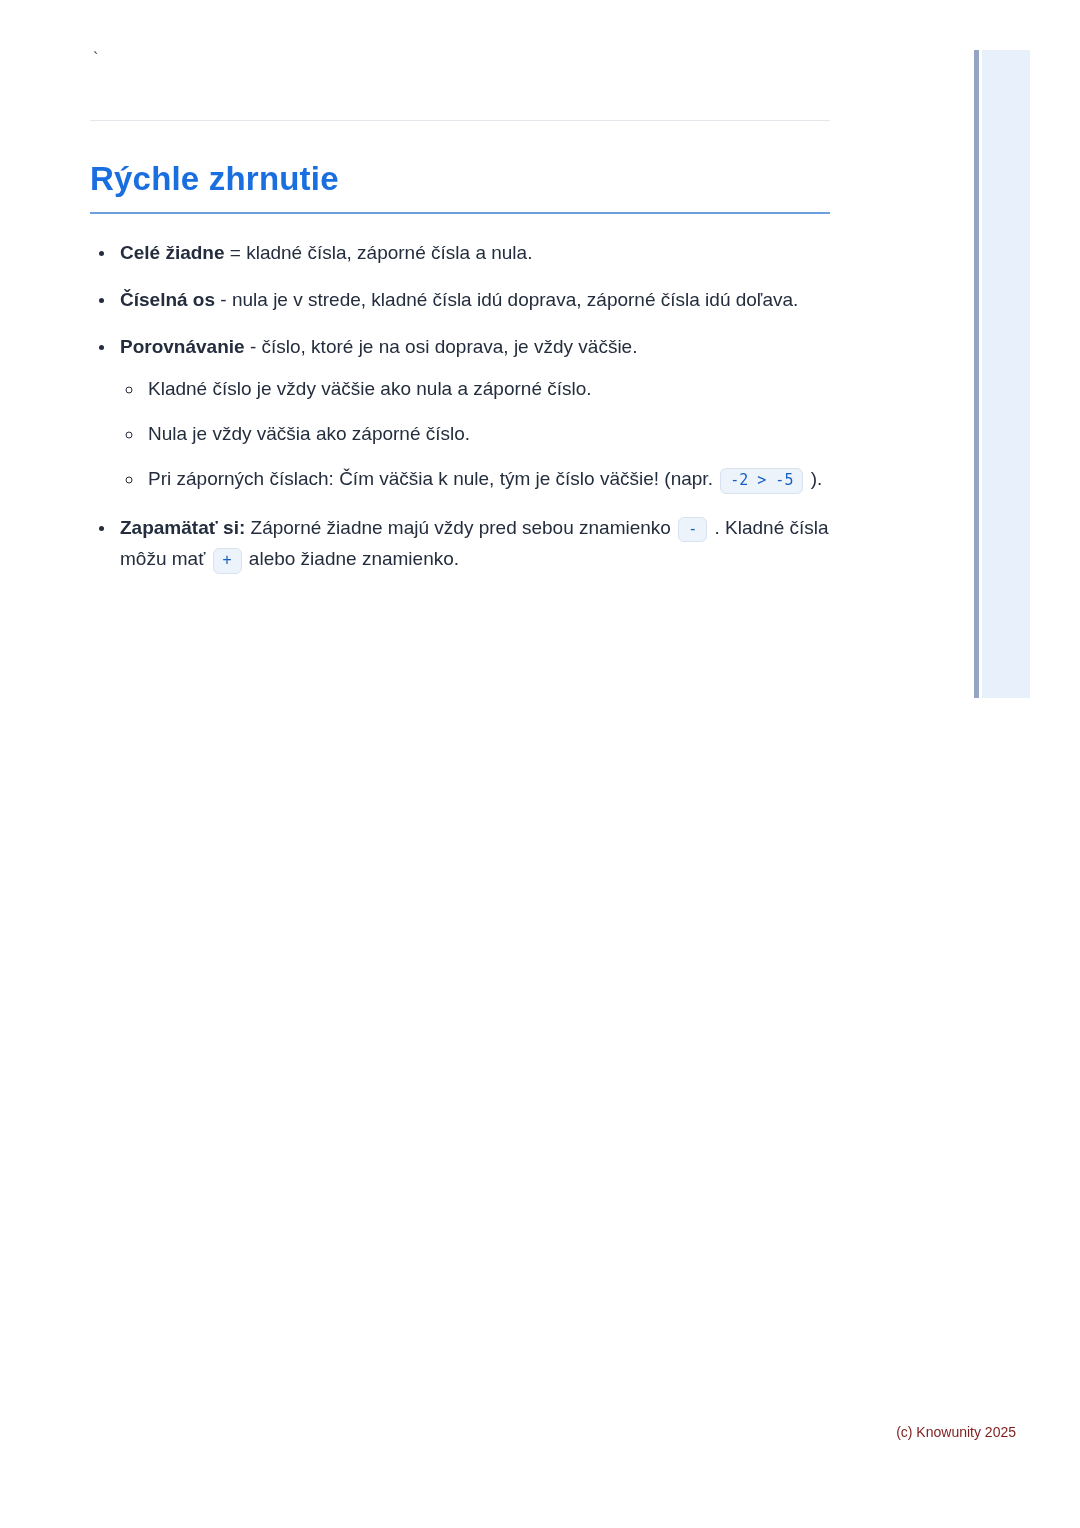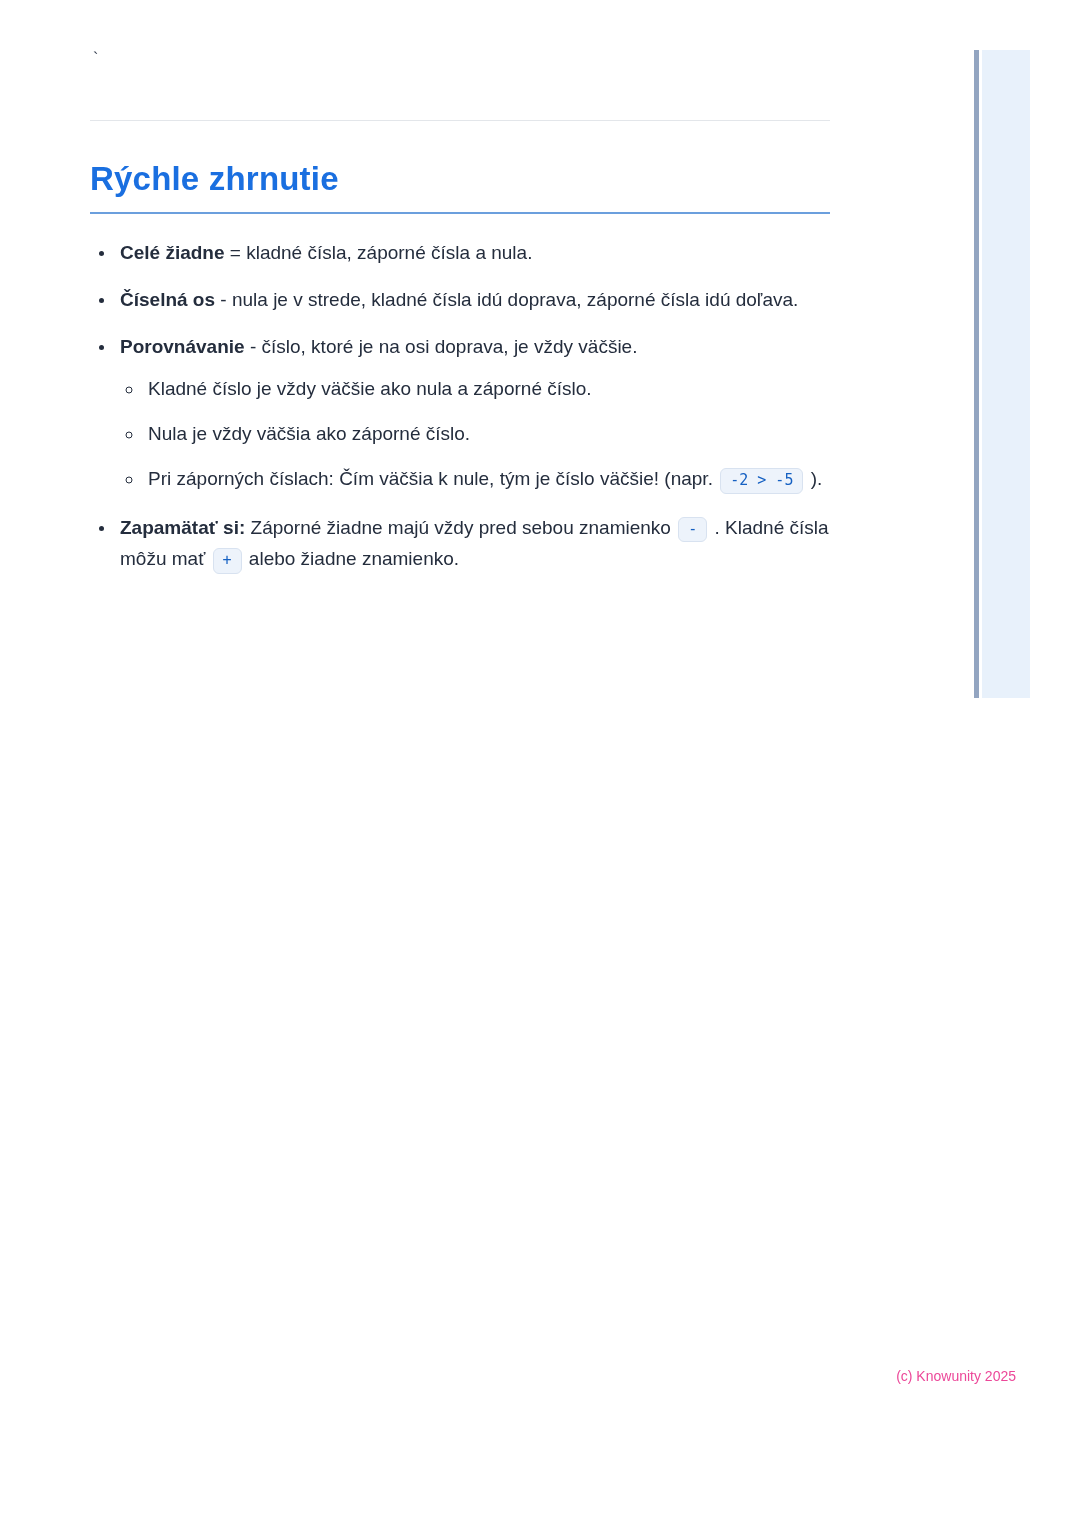--- a/index.html
+++ b/index.html
@@ -88,23 +88,23 @@
     position: absolute;
     left: 982px;
     top: 50px;
     width: 48px;
     height: 648px;
     background: #e8f1fb;
   }
   .footer {
     position: absolute;
     right: 64px;
-    top: 1368px;
+    top: 1424px;
     font-size: 14px;
-    color: #ec4899;
+    color: #7f1d1d;
   }
 </style>
 </head>
 <body>
 
 <div class="stray">`</div>
 
 <hr class="top-rule">
 
 <div class="content">

